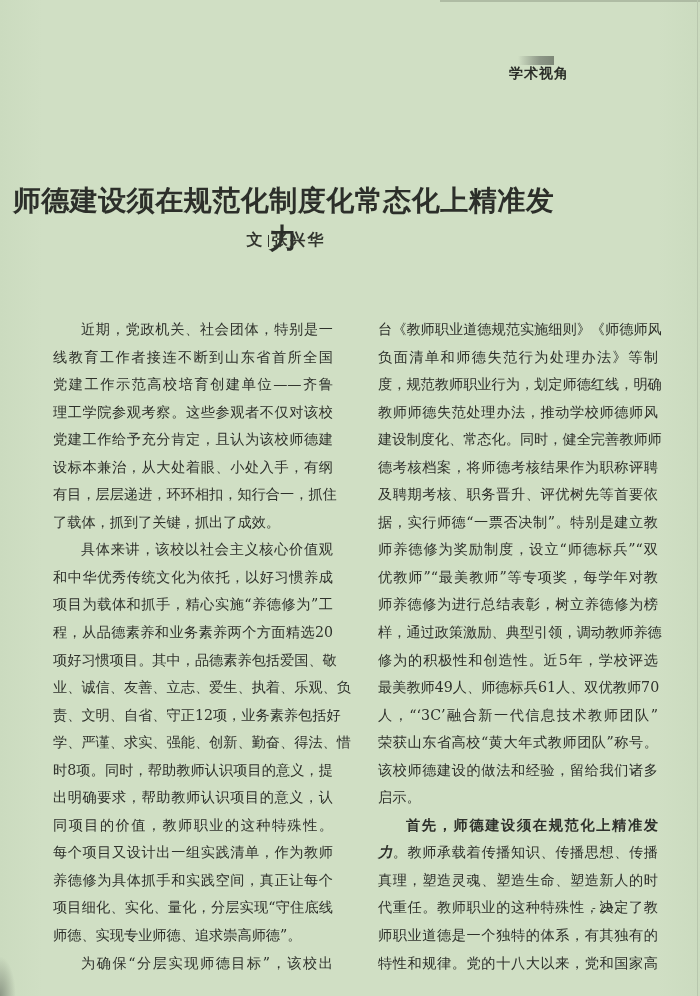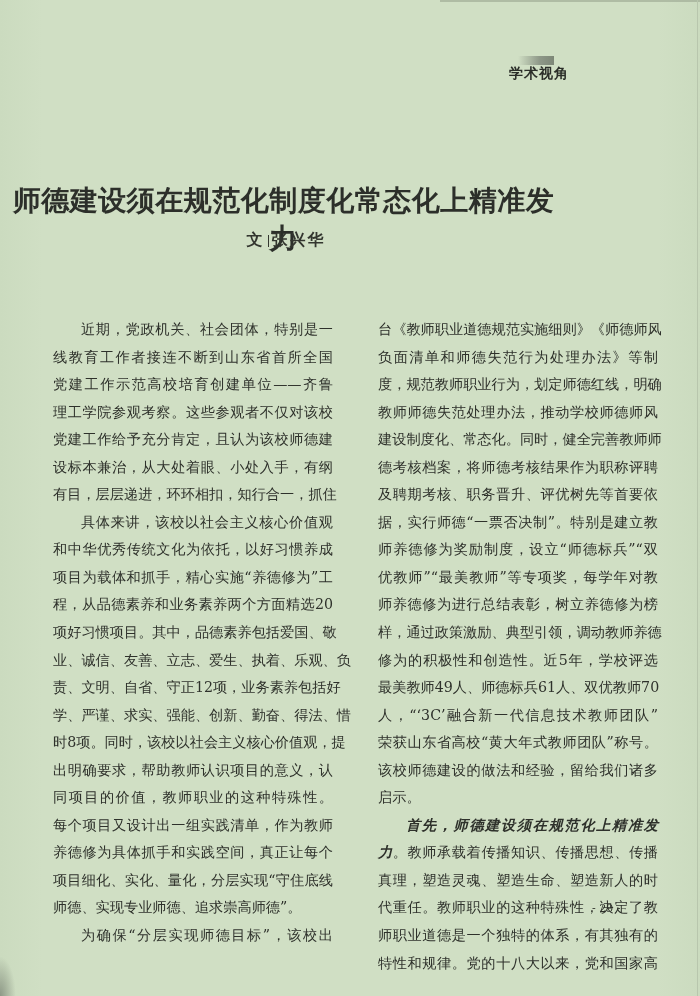--- a/index.html
+++ b/index.html
@@ -23,21 +23,21 @@
     font-size:28px; font-weight:bold; color:#2c2f2a; letter-spacing:0.5px;
   }
   .byline { position:absolute; top:230px; left:0; width:572px; text-align:center; font-size:16px; font-weight:bold; color:#33362f; letter-spacing:2px; }
   .byline .sep { display:inline-block; width:1px; height:12px; background:#33362f; vertical-align:middle; margin:0 3px; }
   .col { position:absolute; top:316px; width:280px; font-size:14.2px; line-height:27.55px; text-align:justify; color:#2e312b; }
   .col-left { left:53px; }
   .col-right { left:378px; }
   .line { display:block; white-space:nowrap; text-align-last:justify; text-align:justify; height:27.55px; }
   .line.last { text-align-last:left; }
   .line.indent { padding-left:28px; }
-  .line.bold-italic { font-style:italic; font-weight:bold; }
+  .line.bold-italic { font-weight:bold; }
   .em { font-style:italic; font-weight:bold; }
   .page-number { position:absolute; top:902px; left:592px; font-size:11px; color:#2e312b; }
 </style>
 </head>
 <body>
 
 <div class="page"></div>
 <div class="top-edge"></div>
 <div class="right-edge"></div>
 <div class="corner-shadow"></div>
@@ -54,29 +54,30 @@
 </div>
 
 <div class="col col-left">
   <span class="line indent">近期，党政机关、社会团体，特别是一</span>
   <span class="line">线教育工作者接连不断到山东省首所全国</span>
   <span class="line">党建工作示范高校培育创建单位——齐鲁</span>
   <span class="line">理工学院参观考察。这些参观者不仅对该校</span>
   <span class="line">党建工作给予充分肯定，且认为该校师德建</span>
   <span class="line">设标本兼治，从大处着眼、小处入手，有纲</span>
   <span class="line">有目，层层递进，环环相扣，知行合一，抓住</span>
+  <span class="line last">了载体，抓到了关键，抓出了成效。</span>
   <span class="line indent">具体来讲，该校以社会主义核心价值观</span>
   <span class="line">和中华优秀传统文化为依托，以好习惯养成</span>
   <span class="line">项目为载体和抓手，精心实施“养德修为”工</span>
   <span class="line">程，从品德素养和业务素养两个方面精选20</span>
   <span class="line">项好习惯项目。其中，品德素养包括爱国、敬</span>
   <span class="line">业、诚信、友善、立志、爱生、执着、乐观、负</span>
   <span class="line">责、文明、自省、守正12项，业务素养包括好</span>
   <span class="line">学、严谨、求实、强能、创新、勤奋、得法、惜</span>
-  <span class="line">时8项。同时，该校以社会主义核心价值观，提</span>
+  <span class="line">时8项。同时，帮助教师认识项目的意义，提</span>
   <span class="line">出明确要求，帮助教师认识项目的意义，认</span>
   <span class="line">同项目的价值，教师职业的这种特殊性。</span>
   <span class="line">每个项目又设计出一组实践清单，作为教师</span>
   <span class="line">养德修为具体抓手和实践空间，真正让每个</span>
   <span class="line">项目细化、实化、量化，分层实现“守住底线</span>
   <span class="line last">师德、实现专业师德、追求崇高师德”。</span>
   <span class="line indent">为确保“分层实现师德目标”，该校出</span>
 </div>
 
 <div class="col col-right">

